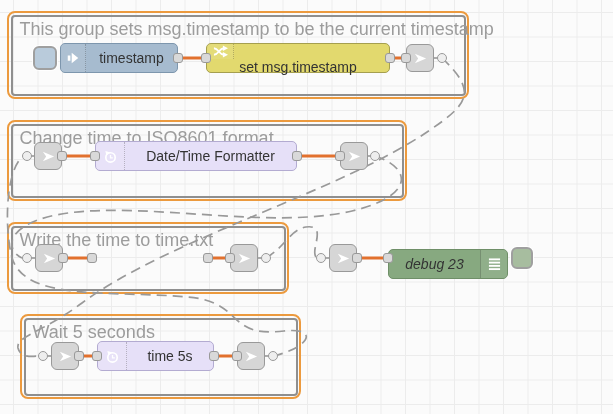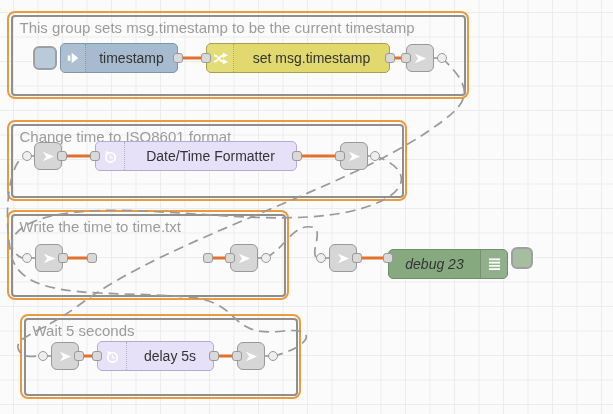--- a/index.html
+++ b/index.html
@@ -8,33 +8,33 @@
     background-color:#fbfbfb;
     background-image:
       linear-gradient(to right,#ececec 1px,transparent 1px),
       linear-gradient(to bottom,#ececec 1px,transparent 1px);
     background-size:24.5px 24.5px;
     background-position:13px 12px;
     font-family:"Liberation Sans",sans-serif;
   }
   .group{position:absolute;border:2.5px solid #ec9a3e;border-radius:8px;z-index:1;box-sizing:border-box;}
   .group-inner{position:absolute;inset:1.5px;border:2px solid #8f8f8f;border-radius:4px;}
-  .group-label{position:absolute;top:2px;left:7px;font-size:15px;color:#9c9c9c;white-space:nowrap;}
+  .group-label{position:absolute;top:2px;left:7px;font-size:18px;color:#9c9c9c;white-space:nowrap;}
   .wires{position:absolute;left:0;top:0;z-index:2;pointer-events:none;}
   .node-layer{position:absolute;inset:0;z-index:3;text-decoration:underline;}
   .node{
     position:absolute;height:30px;border-radius:5px;display:flex;align-items:stretch;
     box-sizing:border-box;font-size:14px;color:#333;z-index:3;
   }
   .icon-area{display:flex;align-items:center;justify-content:center;background:rgba(255,255,255,0.08);}
   .icon-area.left{border-right:1px dotted rgba(0,0,0,0.22);}
   .icon-area.right{border-left:1px solid rgba(0,0,0,0.18);}
   .node-label{flex:1;display:flex;align-items:center;justify-content:center;padding:0 6px;white-space:nowrap;}
   .node-inject{background:#a6bbcf;border:1px solid #7d96ad;}
-  .node-change{background:#e2d96e;border:1px solid #a59f4f;}
+  .node-change{background:#e2d96e;border:1px solid #a59f4f;flex-direction:column;}
   .node-timer{background:#e6e0f8;border:1px solid #b3abd1;text-align:right;}
   .node-file{background:#cda66c;border:1px solid #a8854f;}
   .node-debug{background:#87a980;border:1px solid #6f8f68;}
   .node-debug .node-label{font-style:italic;}
   .link-node{
     position:absolute;width:28px;height:28px;border-radius:6px;background:#d6d6d6;
     border:1px solid #999;display:flex;align-items:center;justify-content:center;box-sizing:border-box;z-index:3;
   }
   .port{position:absolute;width:10px;height:10px;border-radius:3px;background:#d9d9d9;border:1px solid #999;box-sizing:border-box;z-index:4;}
   .link-circle{position:absolute;width:10px;height:10px;border-radius:50%;background:#eeeeee;border:1px solid #999;box-sizing:border-box;z-index:4;}
@@ -50,21 +50,21 @@
   <div class="group" style="left:7px;top:11px;width:462px;height:88px">
     <div class="group-inner">
       <div class="group-label">This group sets msg.timestamp to be the current timestamp</div>
     </div>
   </div>
   <div class="group" style="left:7px;top:120px;width:400px;height:81px">
     <div class="group-inner">
       <div class="group-label">Change time to ISO8601 format</div>
     </div>
   </div>
-  <div class="group" style="left:7px;top:210px;width:282px;height:90px">
+  <div class="group" style="left:7px;top:222px;width:282px;height:72px">
     <div class="group-inner">
       <div class="group-label">Write the time to time.txt</div>
     </div>
   </div>
   <div class="group" style="left:20px;top:314px;width:281px;height:85px">
     <div class="group-inner">
       <div class="group-label">Wait 5 seconds</div>
     </div>
   </div>
 
@@ -208,21 +208,21 @@
     <div class="port" style="left:74px;top:351px"></div>
     <div class="port" style="left:92px;top:351px"></div>
     <div class="node node-timer" style="left:97px;top:341px;width:117px">
       <span class="icon-area left" style="width:28px">
         <svg width="15" height="15" viewBox="0 0 16 16">
           <circle cx="8" cy="9" r="5" stroke="#fff" stroke-width="1.8" fill="none"></circle>
           <path d="M2.5 2 L8 3.8 L3.6 6.8 Z" fill="#fff"></path>
           <path d="M8 6.5 V9.5 H10.5" stroke="#fff" stroke-width="1.4" fill="none"></path>
         </svg>
       </span>
-      <span class="node-label">delay 5s</span>
+      <span class="node-label">time 5s</span>
     </div>
     <div class="port" style="left:209px;top:351px"></div>
     <div class="port" style="left:232px;top:351px"></div>
     <div class="link-node" style="left:237px;top:342px">
       <svg width="15" height="15" viewBox="0 0 16 16">
           <path d="M2 3 L14 8 L2 13 L5.5 8 Z" fill="#fff"></path>
         </svg>
     </div>
     <div class="link-circle" style="left:268px;top:351px"></div>
 

